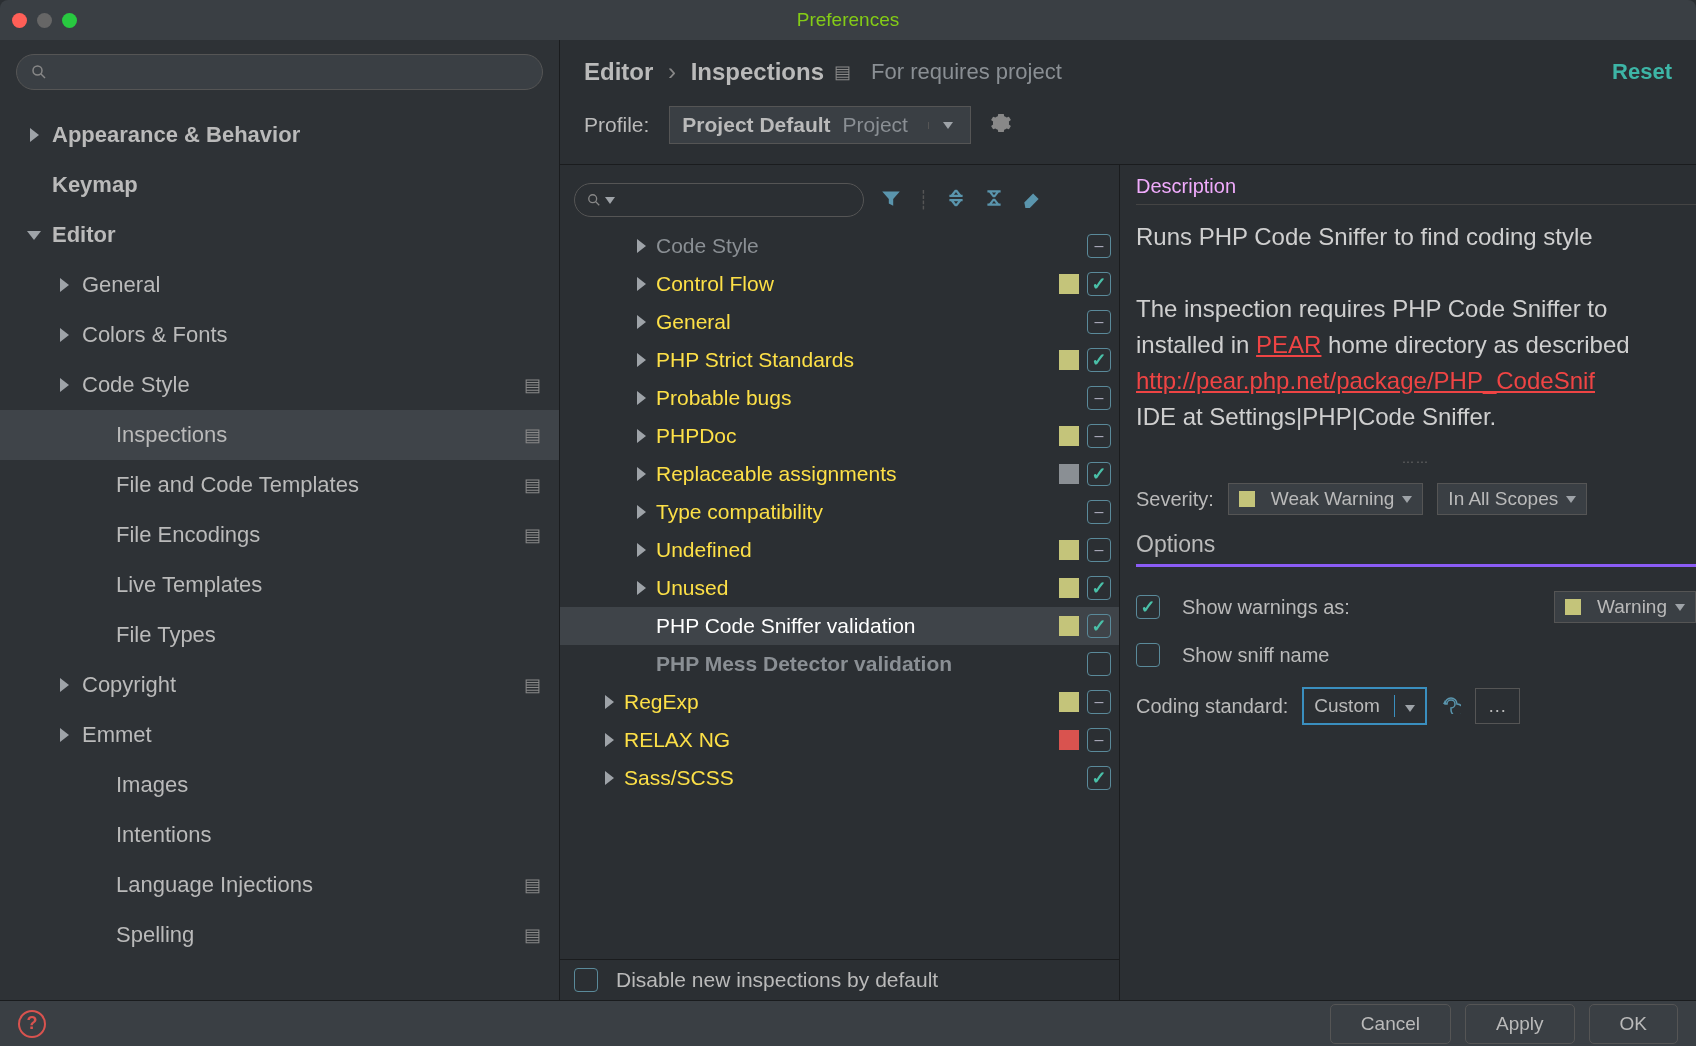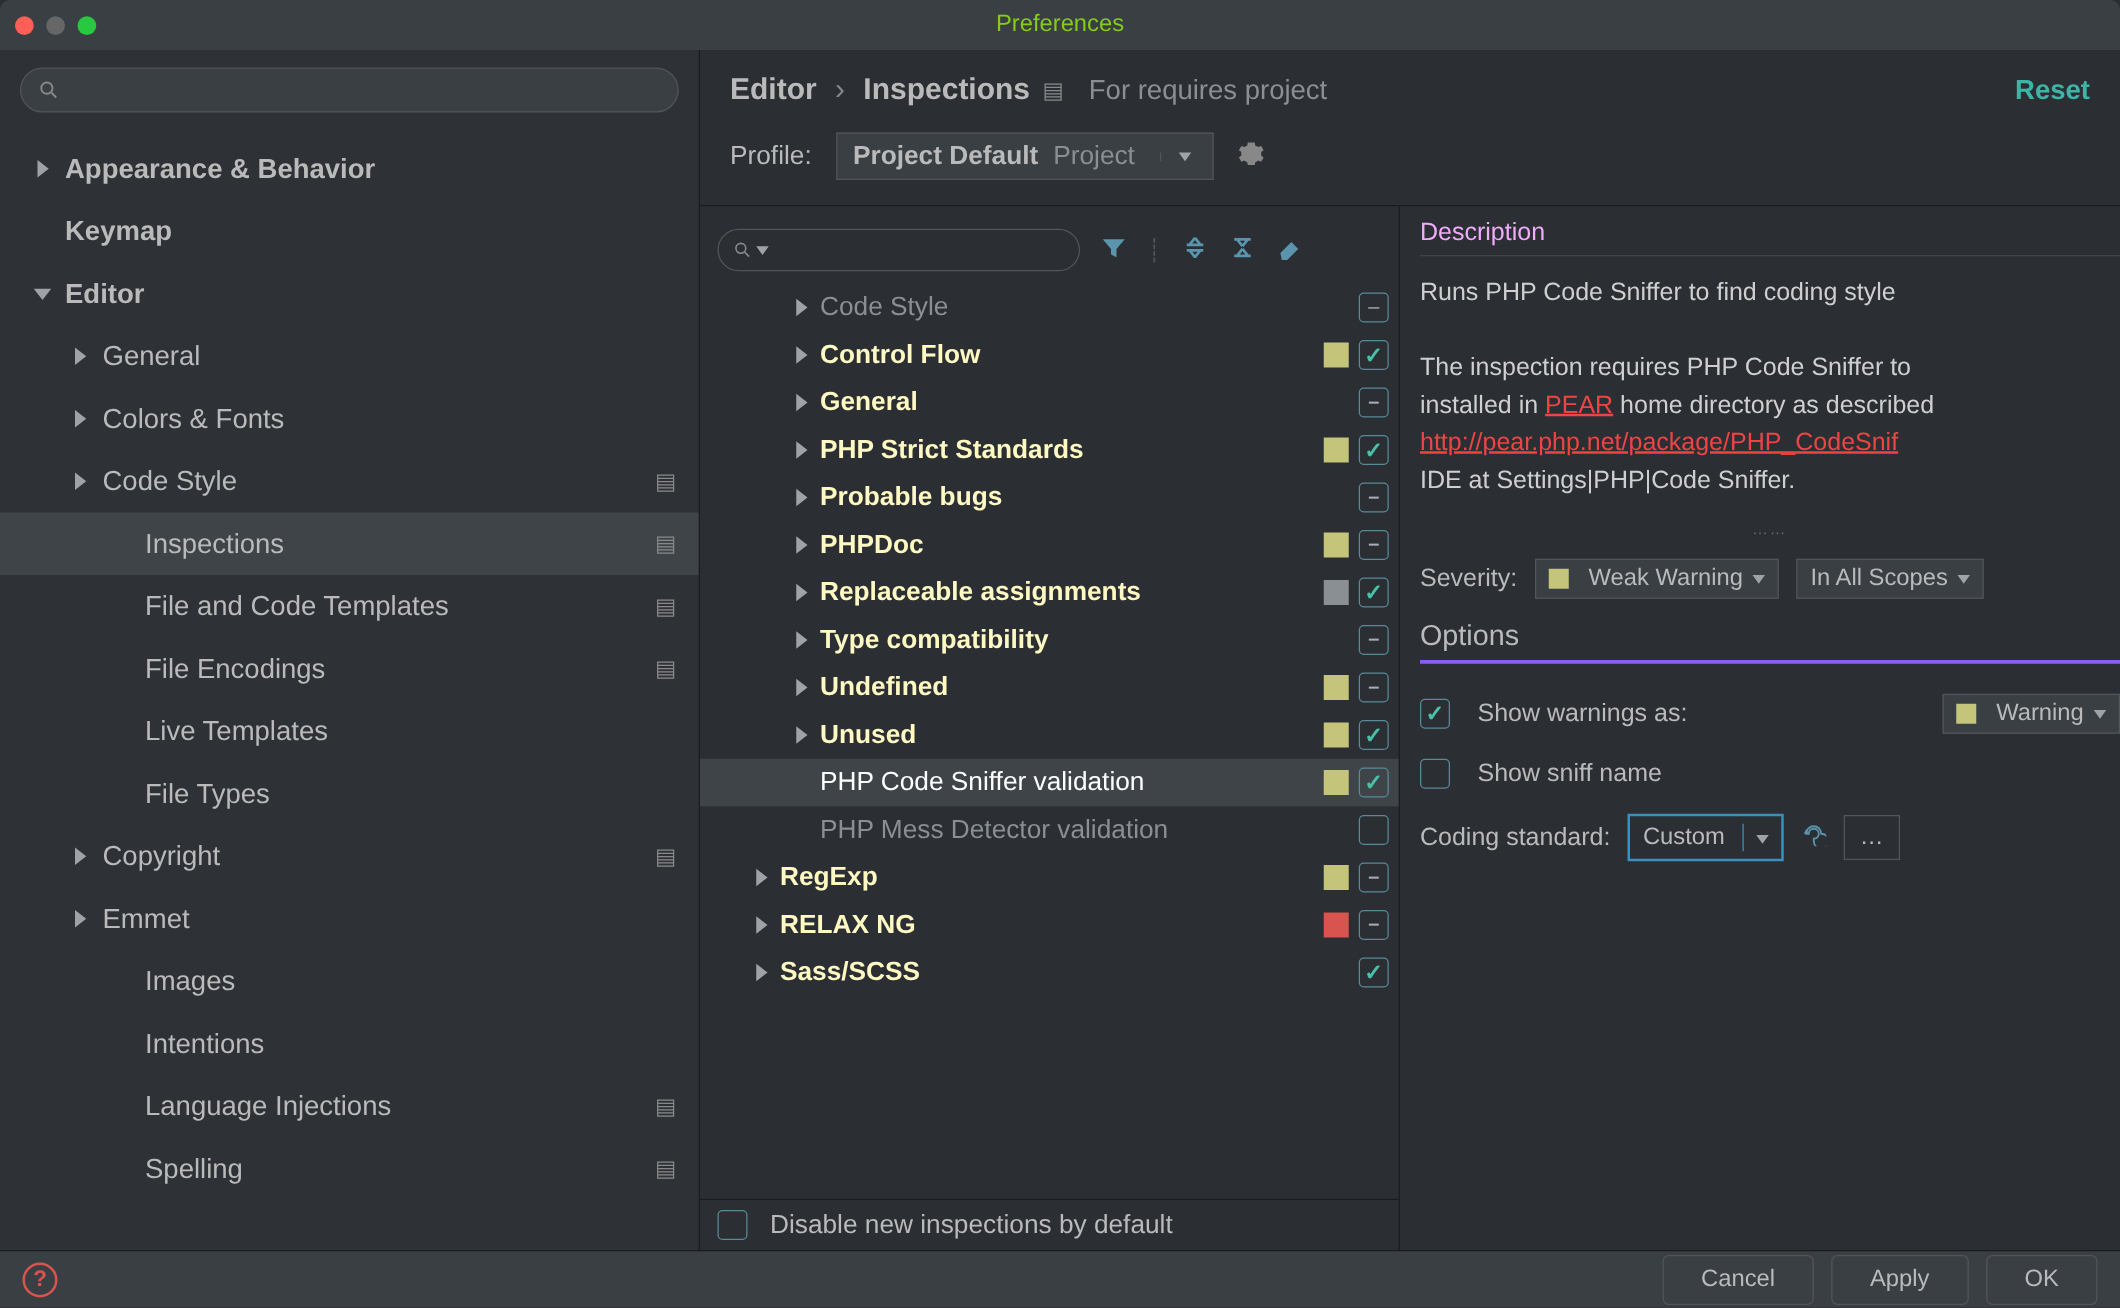--- a/index.html
+++ b/index.html
@@ -132,22 +132,22 @@
   border: 1px solid #555; border-radius: 17px;
   display: flex; align-items: center; padding: 0 12px;
   background: #2b2f33;
 }
 .tool-icon { color: #5a95ad; }
 .insp-tree { flex: 1; overflow: hidden; }
 .insp-row {
   display: flex; align-items: center;
   height: 38px;
   font-size: 21px;
-  color: #fef9c3;
-  font-weight: 700;
+  color: #fde047;
+  font-weight: 400;
 }
 .insp-row.dim { color: #8a8f94; font-weight: 400; }
 .insp-row.sel { background: #3f4449; color: #fff; font-weight: 400; }
 .insp-row .label { flex: 1; white-space: nowrap; overflow: hidden; text-overflow: ellipsis; }
 .insp-row .arrow { width: 30px; display: flex; justify-content: center; }
 .swatch { width: 20px; height: 20px; margin-right: 8px; }
 .swatch.olive { background: #c4c47a; }
 .swatch.gray { background: #8a8f94; }
 .swatch.red { background: #d9534f; }
 .cb {
@@ -162,21 +162,21 @@
 .ipad2 { padding-left: 66px; }
 .disable-row {
   display: flex; align-items: center; gap: 10px;
   padding: 8px 14px;
   border-top: 1px solid #1a1c1e;
   font-size: 21px;
 }
 
 .insp-right { flex: 1; padding: 10px 0 10px 16px; overflow: hidden; display: flex; flex-direction: column; }
 .desc-head { color: #f0abfc; font-size: 20px; border-bottom: 1px solid #444; padding-bottom: 6px; margin-right: 0; margin-bottom: 14px; }
-.desc-body { color: #cfcfcf; font-size: 20px; line-height: 1.5; margin-bottom: 20px; }
+.desc-body { color: #cfcfcf; font-size: 24px; line-height: 1.5; margin-bottom: 20px; }
 .desc-body a { color: #ef4444; text-decoration: underline; }
 .sep-dots { text-align: center; color: #666; font-size: 12px; letter-spacing: 2px; margin-bottom: 14px; }
 .severity-row { display: flex; align-items: center; gap: 14px; font-size: 20px; margin-bottom: 16px; }
 .dd-btn {
   background: #3a3f44; border: 1px solid #555;
   padding: 4px 10px; display: inline-flex; align-items: center; gap: 8px;
   font-size: 19px; color: #bababa;
 }
 .options-head { font-size: 23px; border-bottom: 3px solid #8b5cf6; padding-bottom: 6px; margin-bottom: 14px; }
 .opt-row { display: flex; align-items: center; gap: 14px; font-size: 20px; margin: 10px 0; }
@@ -457,21 +457,21 @@
               <span class="label">Unused</span>
               <span class="swatch olive"></span>
               <div class="cb checked"></div>
             </div>
             <div class="insp-row ipad2 sel" style="font-weight: 400;">
               <span class="arrow"></span>
               <span class="label">PHP Code Sniffer validation</span>
               <span class="swatch olive"></span>
               <div class="cb checked"></div>
             </div>
-            <div class="insp-row ipad2 dim" style="font-weight: 400;">
+            <div class="insp-row ipad2 dim" style="font-weight: 700;">
               <span class="arrow"></span>
               <span class="label">PHP Mess Detector validation</span>
               <div class="cb "></div>
             </div>
             <div class="insp-row ipad1">
               <span class="arrow">
                 <span class="tri-right"></span>
               </span>
               <span class="label">RegExp</span>
               <span class="swatch olive"></span>

